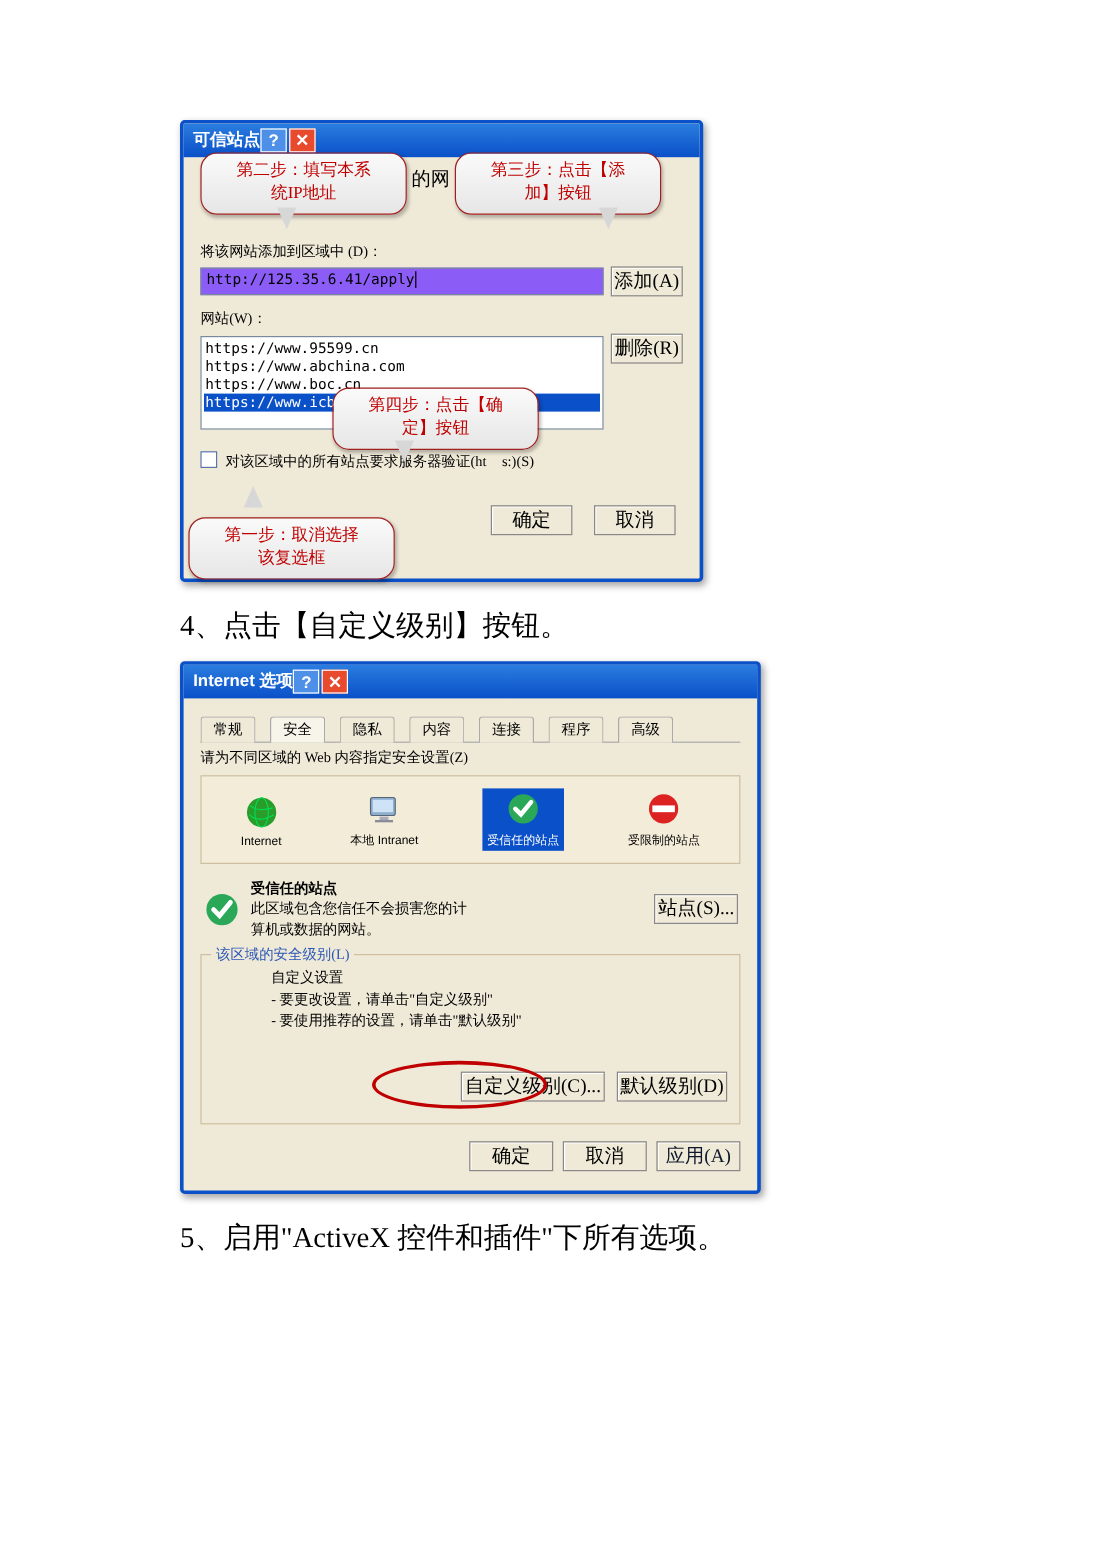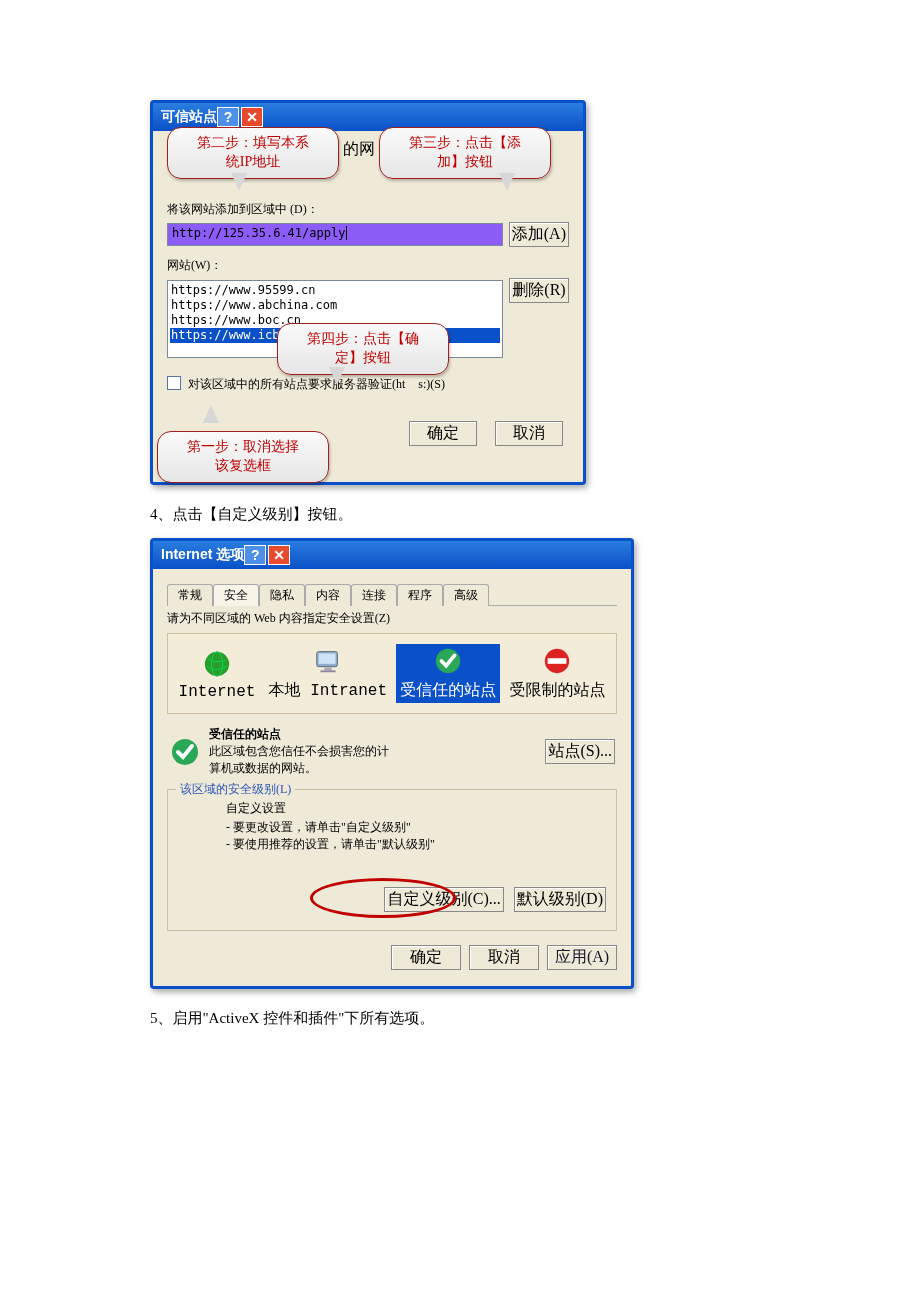--- a/index.html
+++ b/index.html
@@ -18,26 +18,26 @@
 .list div{padding:0 1px;line-height:15px}
 .sel{background:#0a50c8;color:#fff}
 .btn{background:#efe9d8;border:1px solid #888;box-shadow:1px 1px 0 #fff inset;padding:1px 2px;font-size:16px;font-family:"SimSun",serif;min-width:54px;text-align:center}
 .cbx{width:12px;height:12px;border:1px solid #5a73a8;background:#fff;display:inline-block;margin-right:4px;vertical-align:-2px}
 .ftr{display:flex;justify-content:flex-end;gap:18px;margin-top:28px;padding-right:6px}
 .callout{position:absolute;background:linear-gradient(#fafafa,#e6e6e6);border:1px solid #a01f1f;border-radius:14px;box-shadow:1px 2px 3px rgba(0,0,0,.25);padding:6px 10px;color:#c00000;font-size:14px;font-family:"SimSun",serif;line-height:1.35;text-align:center;z-index:5}
 .tail{position:absolute;width:0;height:0;z-index:5}
 .tail.down{border-left:8px solid transparent;border-right:8px solid transparent;border-top:18px solid #d7d7d7}
 .tail.downR{border-left:8px solid transparent;border-right:8px solid transparent;border-top:18px solid #d7d7d7}
 .tail.up{border-left:8px solid transparent;border-right:8px solid transparent;border-bottom:18px solid #d7d7d7}
-.step{font-size:15px;color:#000;margin:14px 0 14px 0;font-family:"SimSun",serif}
-.tabs{display:flex;align-items:flex-start;border-bottom:1px solid #aaa;gap:0;margin-bottom:0}
+.step{font-size:24px;color:#000;margin:14px 0 14px 0;font-family:"SimSun",serif}
+.tabs{display:flex;align-items:flex-start;border-bottom:1px solid #aaa;gap:12px;margin-bottom:0}
 .tab{border:1px solid #aaa;border-bottom:none;padding:2px 10px;font-size:12px;background:#efe9d8;border-radius:3px 3px 0 0;position:relative;top:1px;font-family:"SimSun",serif}
 .tab.active{background:#f7f4e9;font-weight:normal;z-index:1}
 .zones{display:flex;justify-content:space-around;align-items:flex-end;border:1px solid #cdbf9f;padding:10px 4px;background:#f2ecd9;margin-top:6px}
-.zone{display:flex;flex-direction:column;align-items:center;font-size:16px;gap:4px;padding:2px 4px;font-family:Liberation Mono, monospace}
+.zone{display:flex;flex-direction:column;align-items:center;font-size:10px;gap:4px;padding:2px 4px;font-family:Liberation Sans, sans-serif}
 .zone.sel{background:#0a50c8;color:#fff}
 .zico{width:30px;height:30px}
 .trust-row{display:flex;align-items:center;gap:8px;margin:12px 2px}
 .fieldset{border:1px solid #cdbf9f;padding:10px 10px 18px 10px;position:relative;margin-top:12px}
 .legend{position:absolute;top:-9px;left:8px;background:#efe9d8;padding:0 4px;font-size:12px;color:#2a56b8;font-family:"SimSun",serif}
 .lvl{margin-left:48px;font-size:12px;font-family:"SimSun",serif}
 .lvl .hd{font-weight:bold;margin-bottom:2px}
 .lvl .sub{margin-bottom:2px}
 .lvl-btns{display:flex;justify-content:flex-end;gap:10px;margin-top:34px}
 .circle{position:absolute;width:140px;height:34px;border:3px solid #c00000;border-radius:50%;pointer-events:none}

